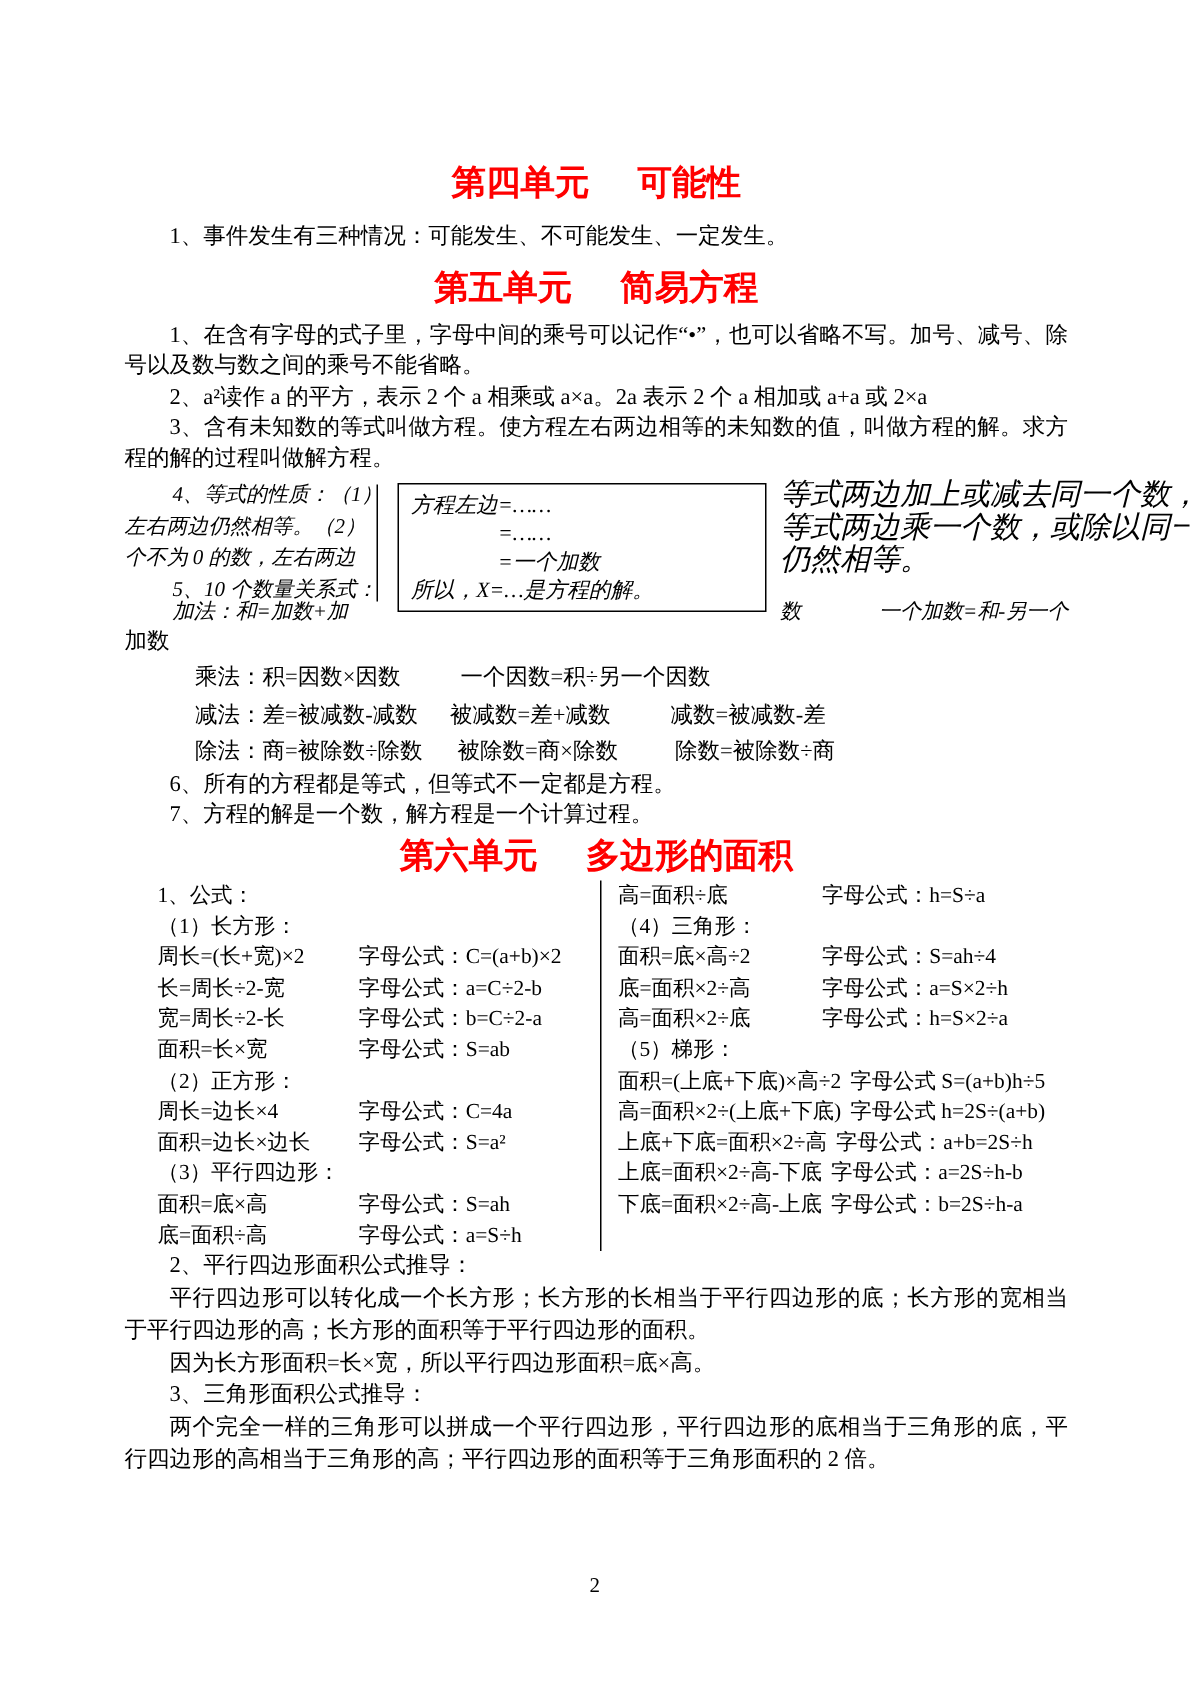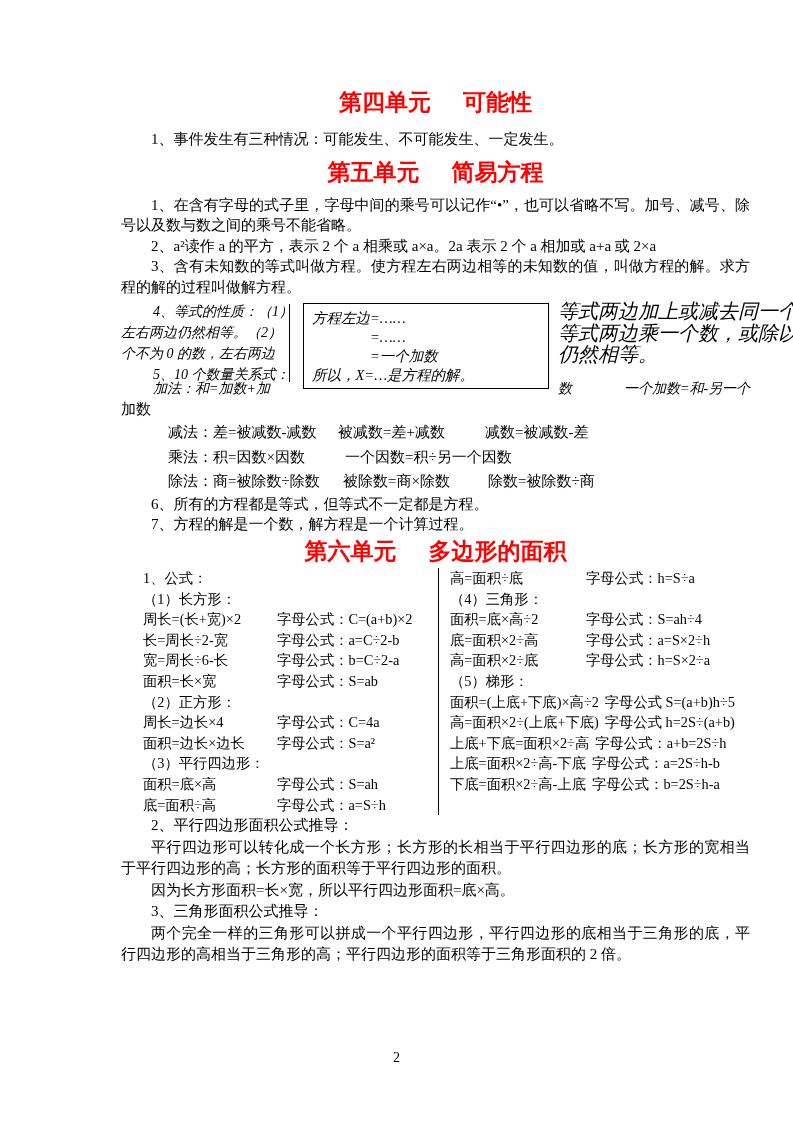--- a/index.html
+++ b/index.html
@@ -2,21 +2,21 @@
 <html><head>
 <meta charset="utf-8">
 <style>
   html,body{margin:0;padding:0;}
   body{width:793px;height:1122px;background:#ffffff;}
   .page{
     position:relative;width:793px;height:1122px;background:#ffffff;
     font-family:"Liberation Serif","DejaVu Serif",serif;color:#000;overflow:hidden;
     font-size:15px;
   }
-  .content{position:absolute;left:83px;top:89px;width:629px;margin-left:38px;}
+  .content{position:absolute;left:83px;top:108px;width:629px;}
   .unit-title{color:#ff0000;font-size:23px;font-weight:bold;text-align:center;line-height:28px;margin:0 0 12px 0;}
   .unit-title .gap{display:inline-block;width:32px;}
   .mt9{margin-top:9px;}
   .mt4{margin-top:4px;}
   .mb8{margin-bottom:8px !important;}
   .mb2{margin-bottom:2px !important;}
   p.ind{margin:0;text-indent:2em;line-height:20.5px;text-align:justify;}
   .eln{line-height:21px;white-space:nowrap;}
   .ind32{padding-left:32px;}
   
@@ -78,27 +78,27 @@
         <div>等式两边加上或减去同一个数，</div>
         <div>等式两边乘一个数，或除以同一</div>
         <div>仍然相等。</div>
       </div>
       <span class="abs" style="left:437px;top:79px;">数</span>
       <span class="abs" style="left:503px;top:79px;">一个加数=和-另一个</span>
     </div>
     <div class="eln">加数</div>
 
     <div class="subrow">
+      <span style="left:47px;">乘法：积=因数×因数</span>
+      <span style="left:224px;">一个因数=积÷另一个因数</span>
+    </div>
+    <div class="subrow">
       <span style="left:47px;">减法：差=被减数-减数</span>
       <span style="left:217px;">被减数=差+减数</span>
       <span style="left:364px;">减数=被减数-差</span>
-    </div>
-    <div class="subrow">
-      <span style="left:47px;">乘法：积=因数×因数</span>
-      <span style="left:224px;">一个因数=积÷另一个因数</span>
     </div>
     <div class="subrow">
       <span style="left:47px;">除法：商=被除数÷除数</span>
       <span style="left:222px;">被除数=商×除数</span>
       <span style="left:367px;">除数=被除数÷商</span>
     </div>
 
     <p class="ind" style="line-height:20.3px;">6、所有的方程都是等式，但等式不一定都是方程。</p>
     <p class="ind" style="line-height:20.3px;">7、方程的解是一个数，解方程是一个计算过程。</p>
 
@@ -116,21 +116,21 @@
           </div>
         <div class="frow">
             <span class="fl">周长=(长+宽)×2</span>
             <span>字母公式：C=(a+b)×2</span>
           </div>
         <div class="frow">
             <span class="fl">长=周长÷2-宽</span>
             <span>字母公式：a=C÷2-b</span>
           </div>
         <div class="frow">
-            <span class="fl">宽=周长÷6-长</span>
+            <span class="fl">宽=周长÷2-长</span>
             <span>字母公式：b=C÷2-a</span>
           </div>
         <div class="frow">
             <span class="fl">面积=长×宽</span>
             <span>字母公式：S=ab</span>
           </div>
         <div class="frow">
             <span>（2）正方形：</span>
           </div>
         <div class="frow">

